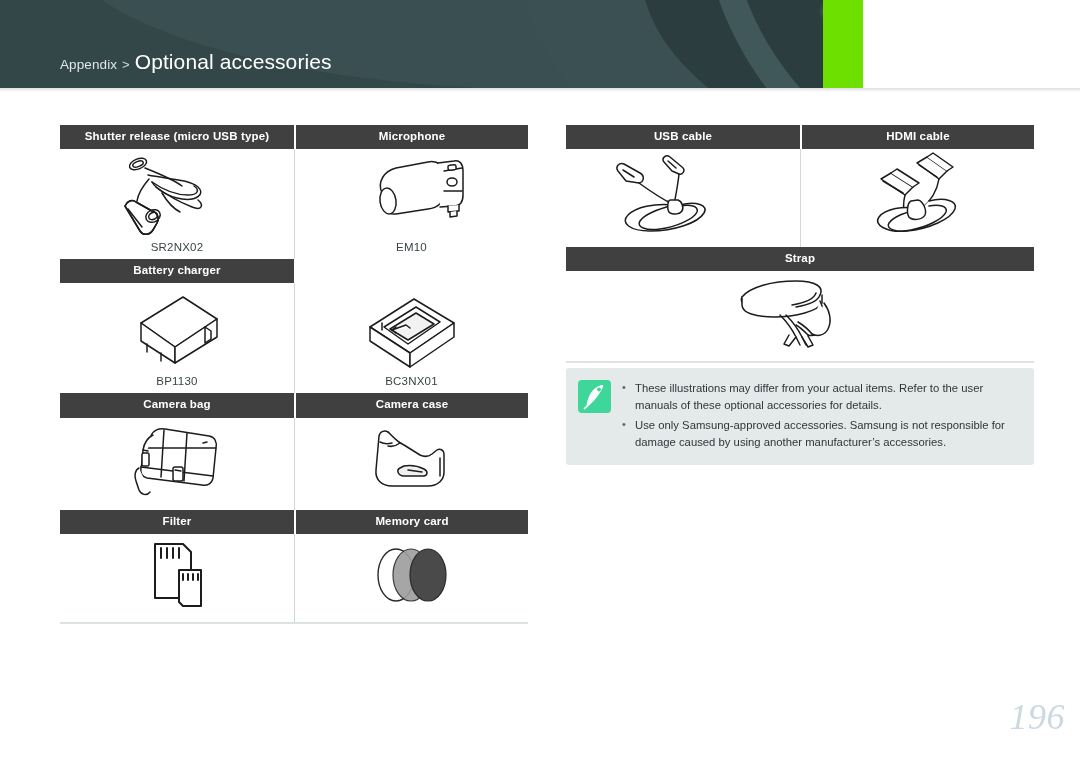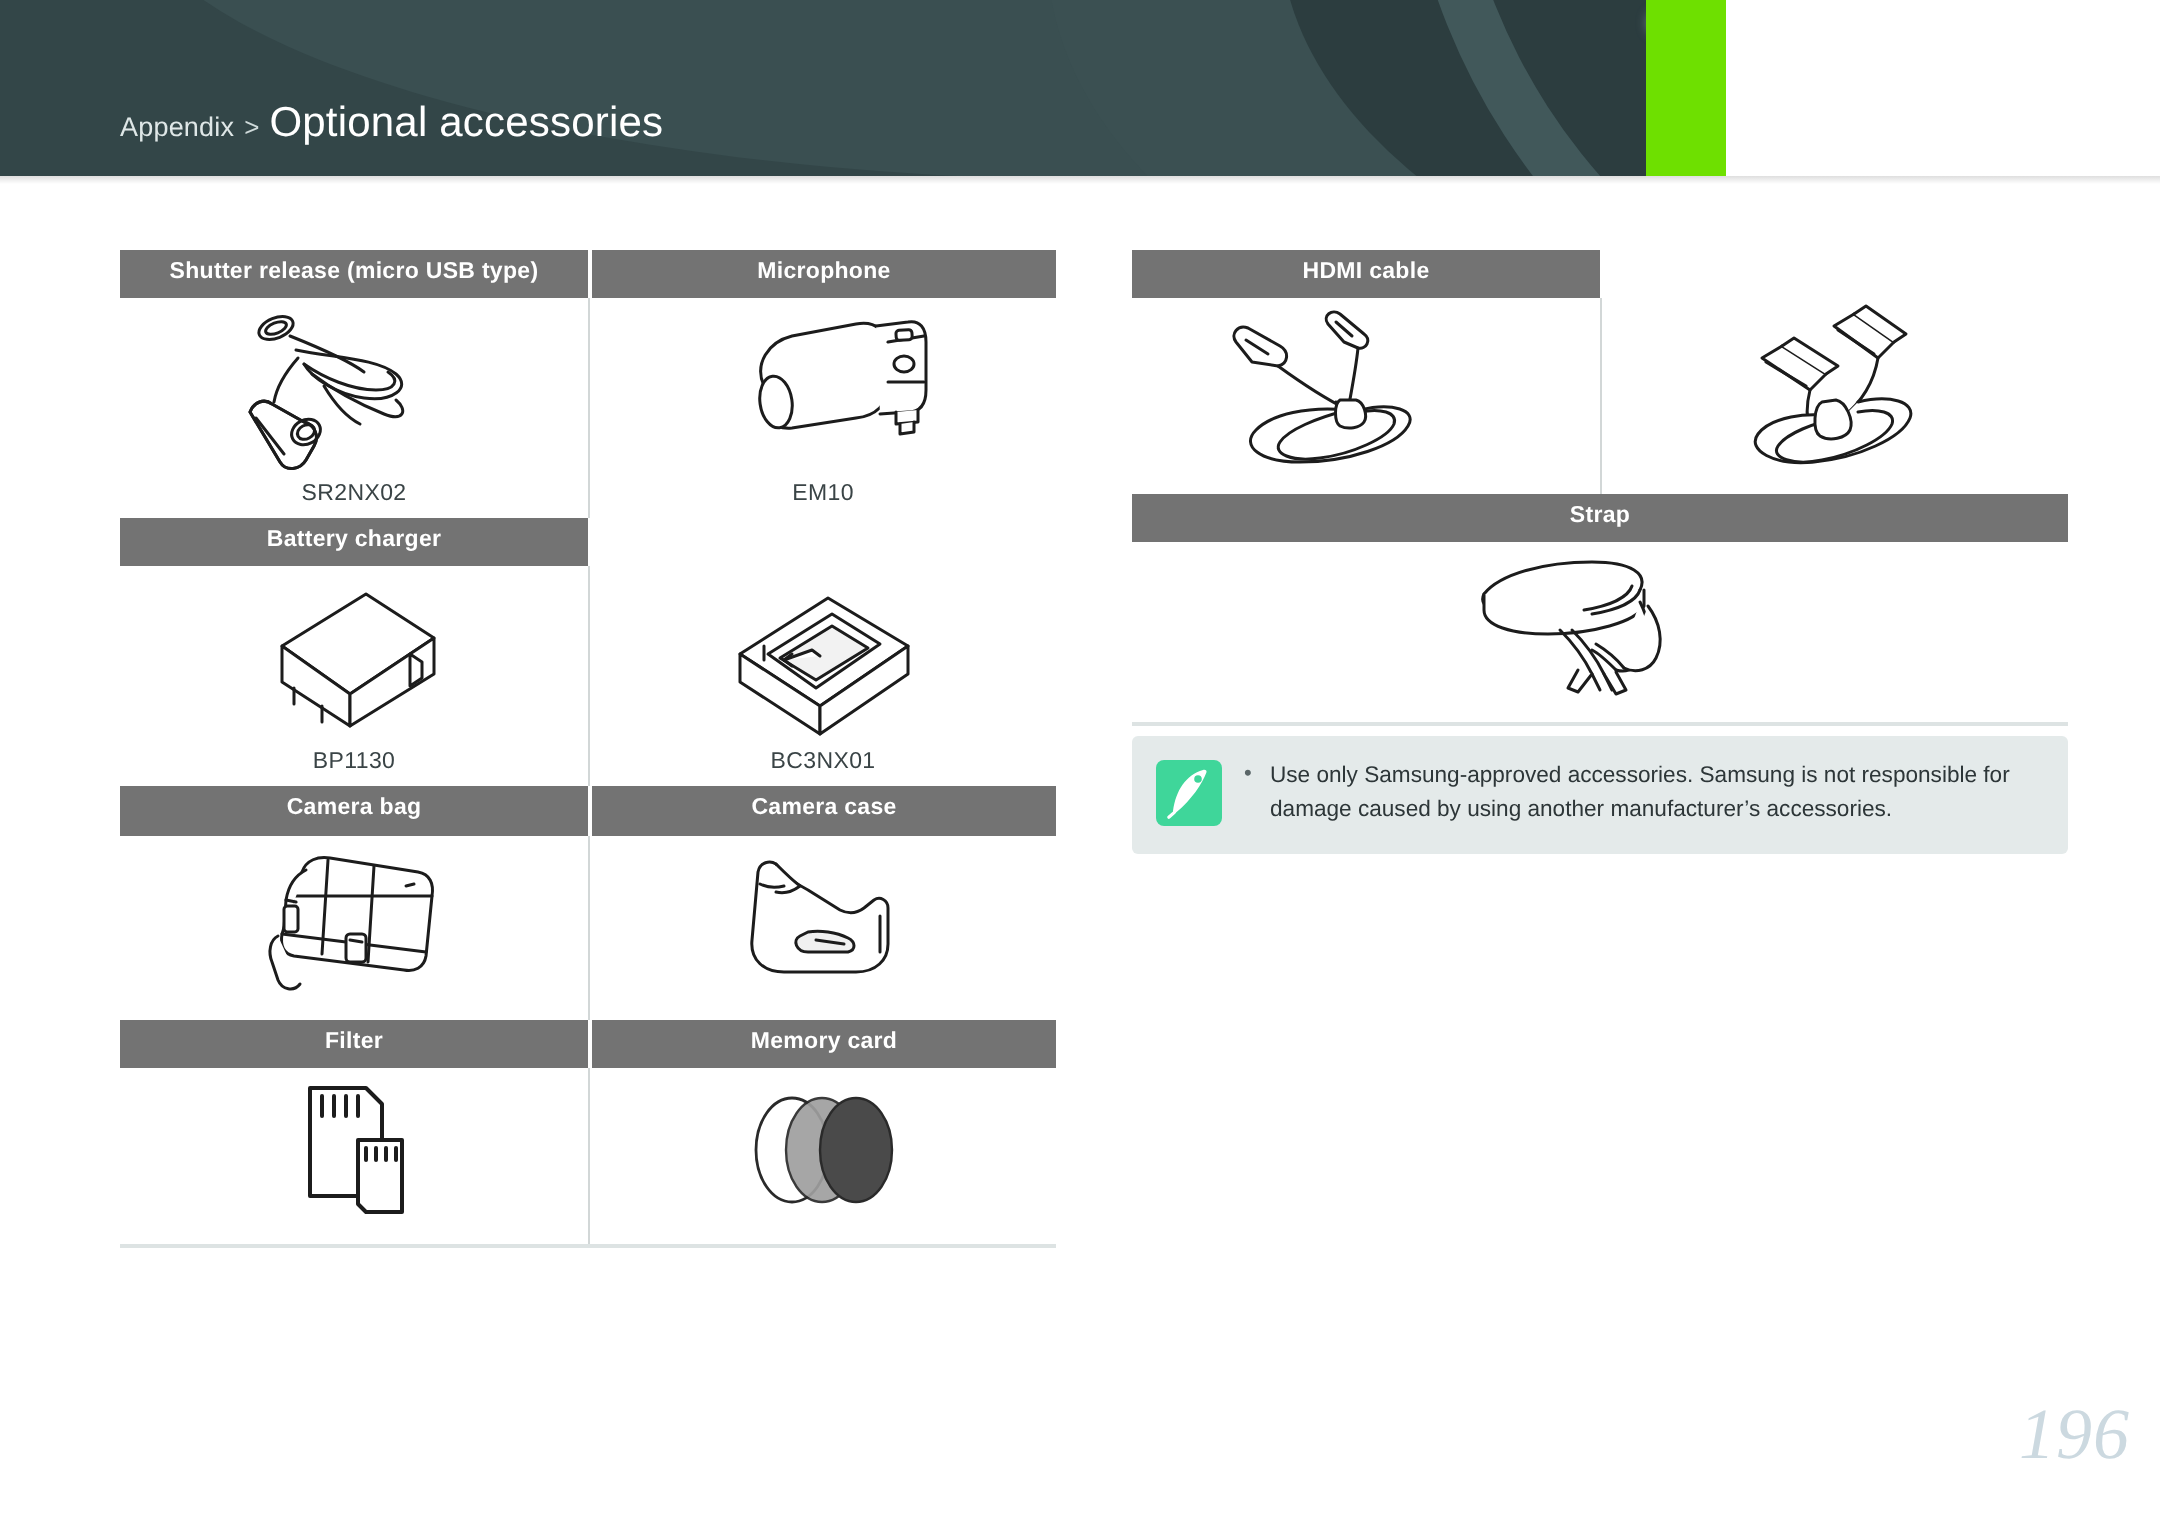--- a/index.html
+++ b/index.html
@@ -62,21 +62,21 @@
   .crumb-sep { font-size:13px; color:#cfdada; }
   .crumb-title { font-size:21px; color:#ffffff; letter-spacing:.1px; }
 
   
   .tbl { position:absolute; }
   .tbl-left  { left:60px;  top:125px; width:468px; }
   .tbl-right { left:566px; top:125px; width:468px; }
 
   .row { display:flex; width:100%; }
   .hcell {
-    background:#737373;
+    background:#404040;
     color:#ffffff;
     font-size:11.5px;
     font-weight:bold;
     text-align:center;
     padding:5px 4px 6px;
     line-height:1.15;
     letter-spacing:.15px;
   }
   .hcell.half { width:50%; }
   .hcell.half + .hcell.half { border-left:2px solid #ffffff; }
@@ -331,20 +331,21 @@
       <div class="model"></div>
     </div>
   </div>
 
   <div class="hr-soft"></div>
 </div>
 
 <div class="tbl tbl-right">
 
   <div class="row">
+    <div class="hcell half">USB cable</div>
     <div class="hcell half">HDMI cable</div>
   </div>
   <div class="row">
     <div class="bcell">
       <div class="art">
         <svg width="170" height="92" viewBox="0 0 170 92">
           <g fill="#fff" stroke="#1c1c1c" stroke-width="1.5" stroke-linecap="round" stroke-linejoin="round">
             <path d="M28 32 L20 22 C17 18 21 13 26 15 L42 24 C47 27 46 33 41 34 Z"></path>
             <path d="M25 21 L36 28"></path>
             <path d="M74 22 L66 13 C63 9 68 5 72 8 L84 18 C88 21 85 26 81 25 Z"></path>
@@ -417,17 +418,18 @@
 
 <div class="notebox">
   <div class="note-icon">
     <svg width="33" height="33" viewBox="0 0 33 33">
       <path d="M23.5 5 C15 7.5 10 15 8.5 25.5 C8.4 26.4 9.2 27 9.9 26.4 C18 19.5 23 12 25.2 6.2 C25.6 5.2 24.6 4.7 23.5 5 Z" fill="#ffffff"></path>
       <circle cx="21" cy="9.5" r="1.9" fill="#3fd69a"></circle>
       <path d="M9.2 26.2 L6.4 28.6" stroke="#ffffff" stroke-width="1.6" stroke-linecap="round"></path>
     </svg>
   </div>
   <ul class="note-list">
+    <li>These illustrations may differ from your actual items. Refer to the user manuals of these optional accessories for details.</li>
     <li>Use only Samsung-approved accessories. Samsung is not responsible for damage caused by using another manufacturer’s accessories.</li>
   </ul>
 </div>
 
 <div class="pageno">196</div>
 
 </body></html>

